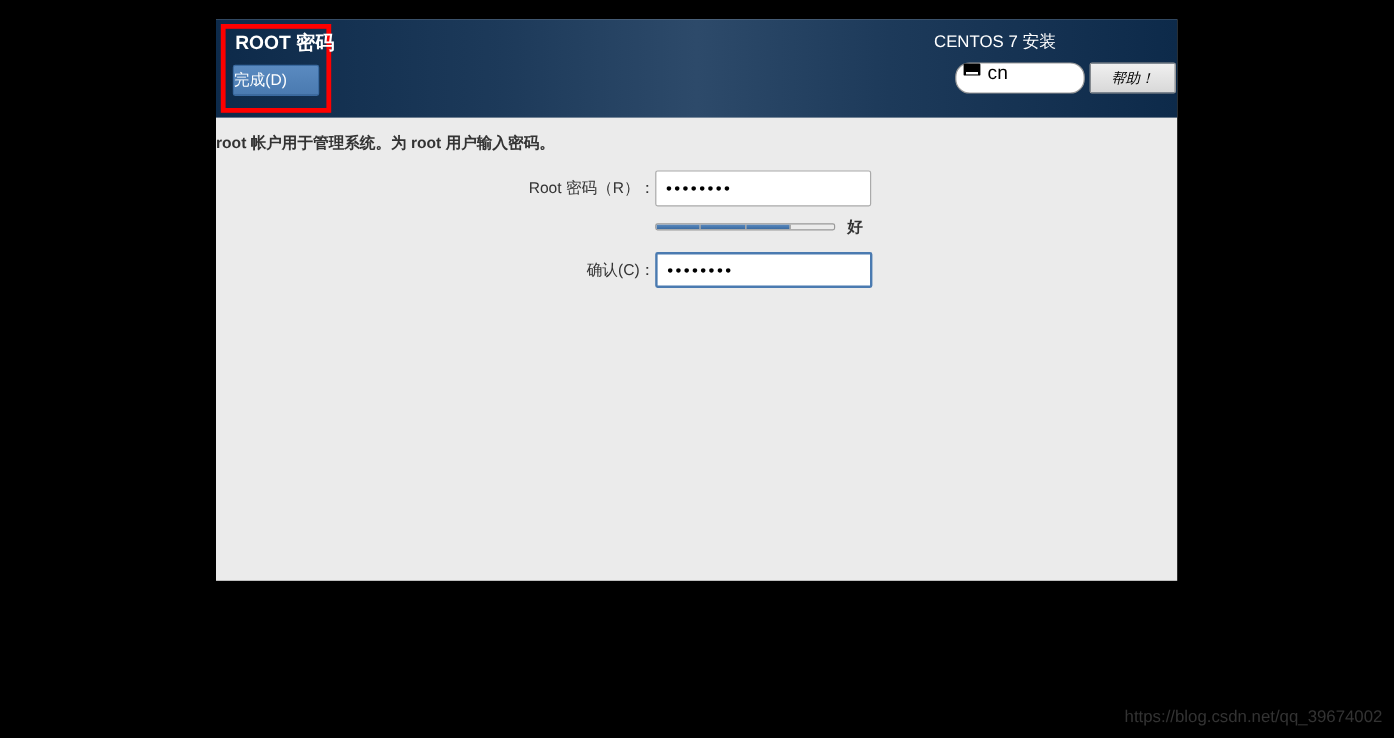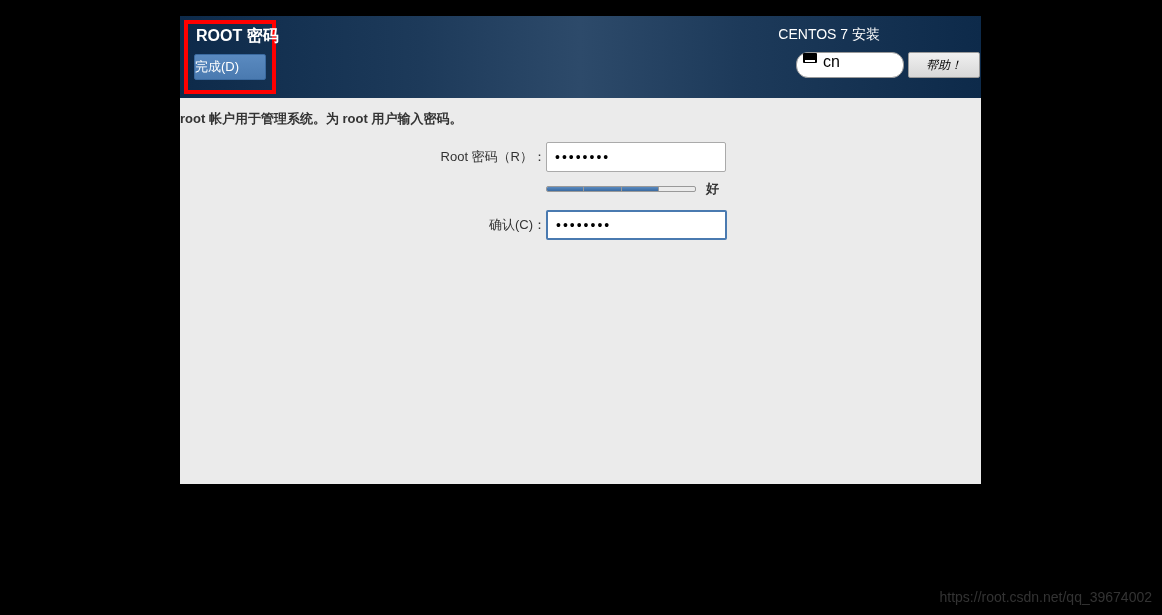--- a/index.html
+++ b/index.html
@@ -238,13 +238,13 @@
       <span class="strength-label">好</span>
     </div>
 
     <div class="form-row">
       <label class="form-label">确认(C)：</label>
       <input type="text" class="password-input focused" readonly="" value="••••••••" style="">
     </div>
   </div>
 </div>
 
-<div class="watermark">https://root.csdn.net/qq_39674002</div>
+<div class="watermark">https://blog.csdn.net/qq_39674002</div>
 
 </body></html>

